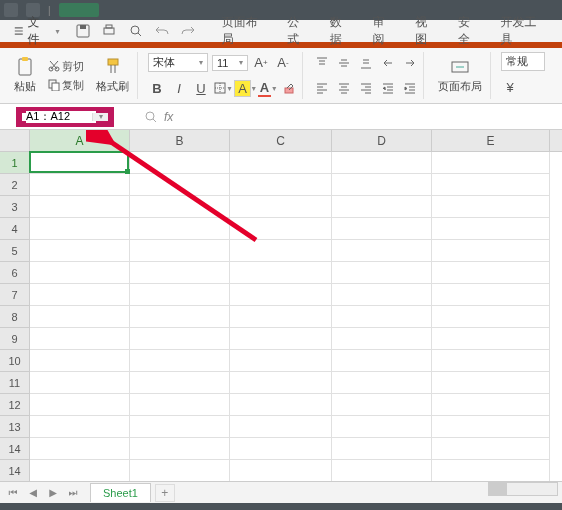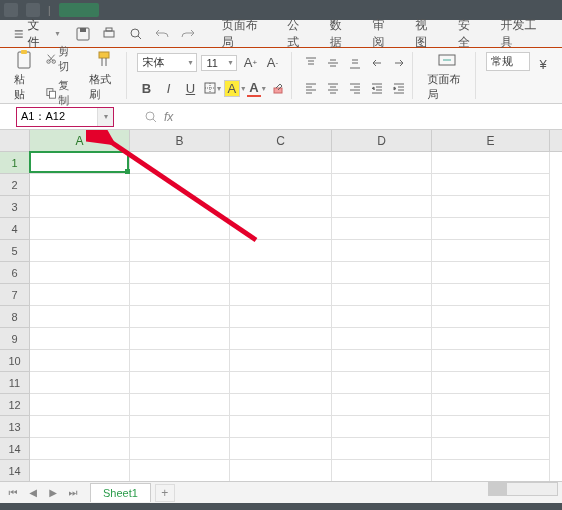--- a/index.html
+++ b/index.html
@@ -2,21 +2,21 @@
 <html><head>
 <meta charset="utf-8">
 <style>
 * { margin: 0; padding: 0; box-sizing: border-box; font-family: "Microsoft YaHei", Arial, sans-serif; }
 body { width: 562px; height: 510px; background: #fff; overflow: hidden; font-size: 12px; color: #333; }
 
 .titlebar { height: 20px; background: #4a5258; display: flex; align-items: center; padding: 0 4px; gap: 8px; }
 .tb-btn { width: 14px; height: 14px; background: #5a6268; border-radius: 2px; }
 .tb-sep { color: #888; font-size: 10px; }
 
-.menubar { height: 28px; background: #f3f3f3; border-bottom: 1px solid #c2410c; display: flex; align-items: center; padding: 0 6px; gap: 5px; }
+.menubar { height: 28px; background: #f3f3f3; border-bottom: 6px solid #c2410c; display: flex; align-items: center; padding: 0 6px; gap: 5px; }
 .file-btn { display: flex; align-items: center; gap: 4px; padding: 2px 8px; color: #444; }
 .file-btn svg { width: 10px; height: 10px; }
 .menu-icon { width: 22px; height: 22px; display: flex; align-items: center; justify-content: center; color: #666; }
 .menu-tabs { display: flex; gap: 0; margin-left: 8px; }
 .tab { padding: 4px 10px; color: #555; cursor: pointer; }
 .tab.active { background: #25a85e; color: #fff; border-radius: 10px; padding: 3px 12px; }
 
 .ribbon { height: 56px; background: #f7f7f7; border-bottom: 1px solid #d0d0d0; display: flex; padding: 4px 6px; gap: 6px; align-items: stretch; }
 .rib-group { display: flex; flex-direction: column; align-items: center; justify-content: center; padding: 0 4px; border-right: 1px solid #e0e0e0; }
 .rib-group:last-child { border-right: none; }
@@ -25,21 +25,21 @@
 .small-row { display: flex; align-items: center; gap: 4px; height: 24px; }
 .small-btn { display: flex; align-items: center; gap: 2px; font-size: 11px; color: #555; padding: 1px 2px; }
 .font-sel { border: 1px solid #ccc; background: #fff; padding: 1px 4px; font-size: 11px; min-width: 60px; display: flex; align-items: center; justify-content: space-between; }
 .size-sel { border: 1px solid #ccc; background: #fff; padding: 1px 4px; font-size: 11px; width: 36px; display: flex; align-items: center; justify-content: space-between; }
 .icon-btn { width: 18px; height: 18px; display: flex; align-items: center; justify-content: center; color: #555; font-size: 13px; }
 .dd { font-size: 8px; color: #888; margin-left: 1px; }
 .underline-a { border-bottom: 2px solid #e74c3c; padding: 0 2px; font-weight: bold; }
 .fill-a { background: #ffeb3b; padding: 0 3px; border: 1px solid #ccc; }
 
 .formula-bar { height: 26px; background: #fff; border-bottom: 1px solid #d0d0d0; display: flex; align-items: center; padding: 2px 16px; gap: 30px; }
-.name-box { width: 98px; height: 20px; border: 1px solid #be185d; background: #fff; display: flex; align-items: center; padding: 0 4px; font-size: 11px; position: relative; }
+.name-box { width: 98px; height: 20px; border: 6px solid #be185d; background: #fff; display: flex; align-items: center; padding: 0 4px; font-size: 11px; position: relative; }
 .name-box input { border: none; outline: none; width: 70px; font-size: 11px; }
 .name-box .dd-btn { position: absolute; right: 0; width: 16px; height: 100%; border-left: 1px solid #ddd; display: flex; align-items: center; justify-content: center; background: #f0f0f0; }
 .fx-area { display: flex; align-items: center; gap: 6px; color: #888; }
 .fx-area .fx { font-style: italic; font-size: 12px; }
 
 .sheet-area { position: relative; height: 356px; display: flex; background: #fff; }
 .sel-all { width: 30px; height: 22px; background: #e8e8e8; border-right: 1px solid #ccc; border-bottom: 1px solid #ccc; position: absolute; top: 0; left: 0; }
 .col-headers { position: absolute; top: 0; left: 30px; right: 0; height: 22px; display: flex; background: #e8e8e8; border-bottom: 1px solid #ccc; }
 .col-h { border-right: 1px solid #ccc; display: flex; align-items: center; justify-content: center; color: #555; font-size: 12px; }
 .col-h.sel { background: #d4e8d4; color: #2a7a2a; }
@@ -262,21 +262,21 @@
       <div class="big-btn">
         <svg class="big-icon" viewBox="0 0 20 20">
             <rect x="2" y="5" width="16" height="10" fill="none" stroke="#666"></rect>
             <path d="M6 10h8" stroke="#4a9"></path>
           </svg>
         <span>页面布局</span>
       </div>
     </div>
   </div>
 
-  <div class="rib-group" style="flex-direction:row;align-items:flex-start;gap:4px;border-right:none">
+  <div class="rib-group" style="flex-direction:column;align-items:flex-start;gap:4px;border-right:none">
     <div class="font-sel" style="min-width:44px">
         <span>常规</span>
       </div>
     <div class="small-row">
       <div class="icon-btn">¥</div>
     </div>
   </div>
 </div>
 
 <div class="formula-bar">

